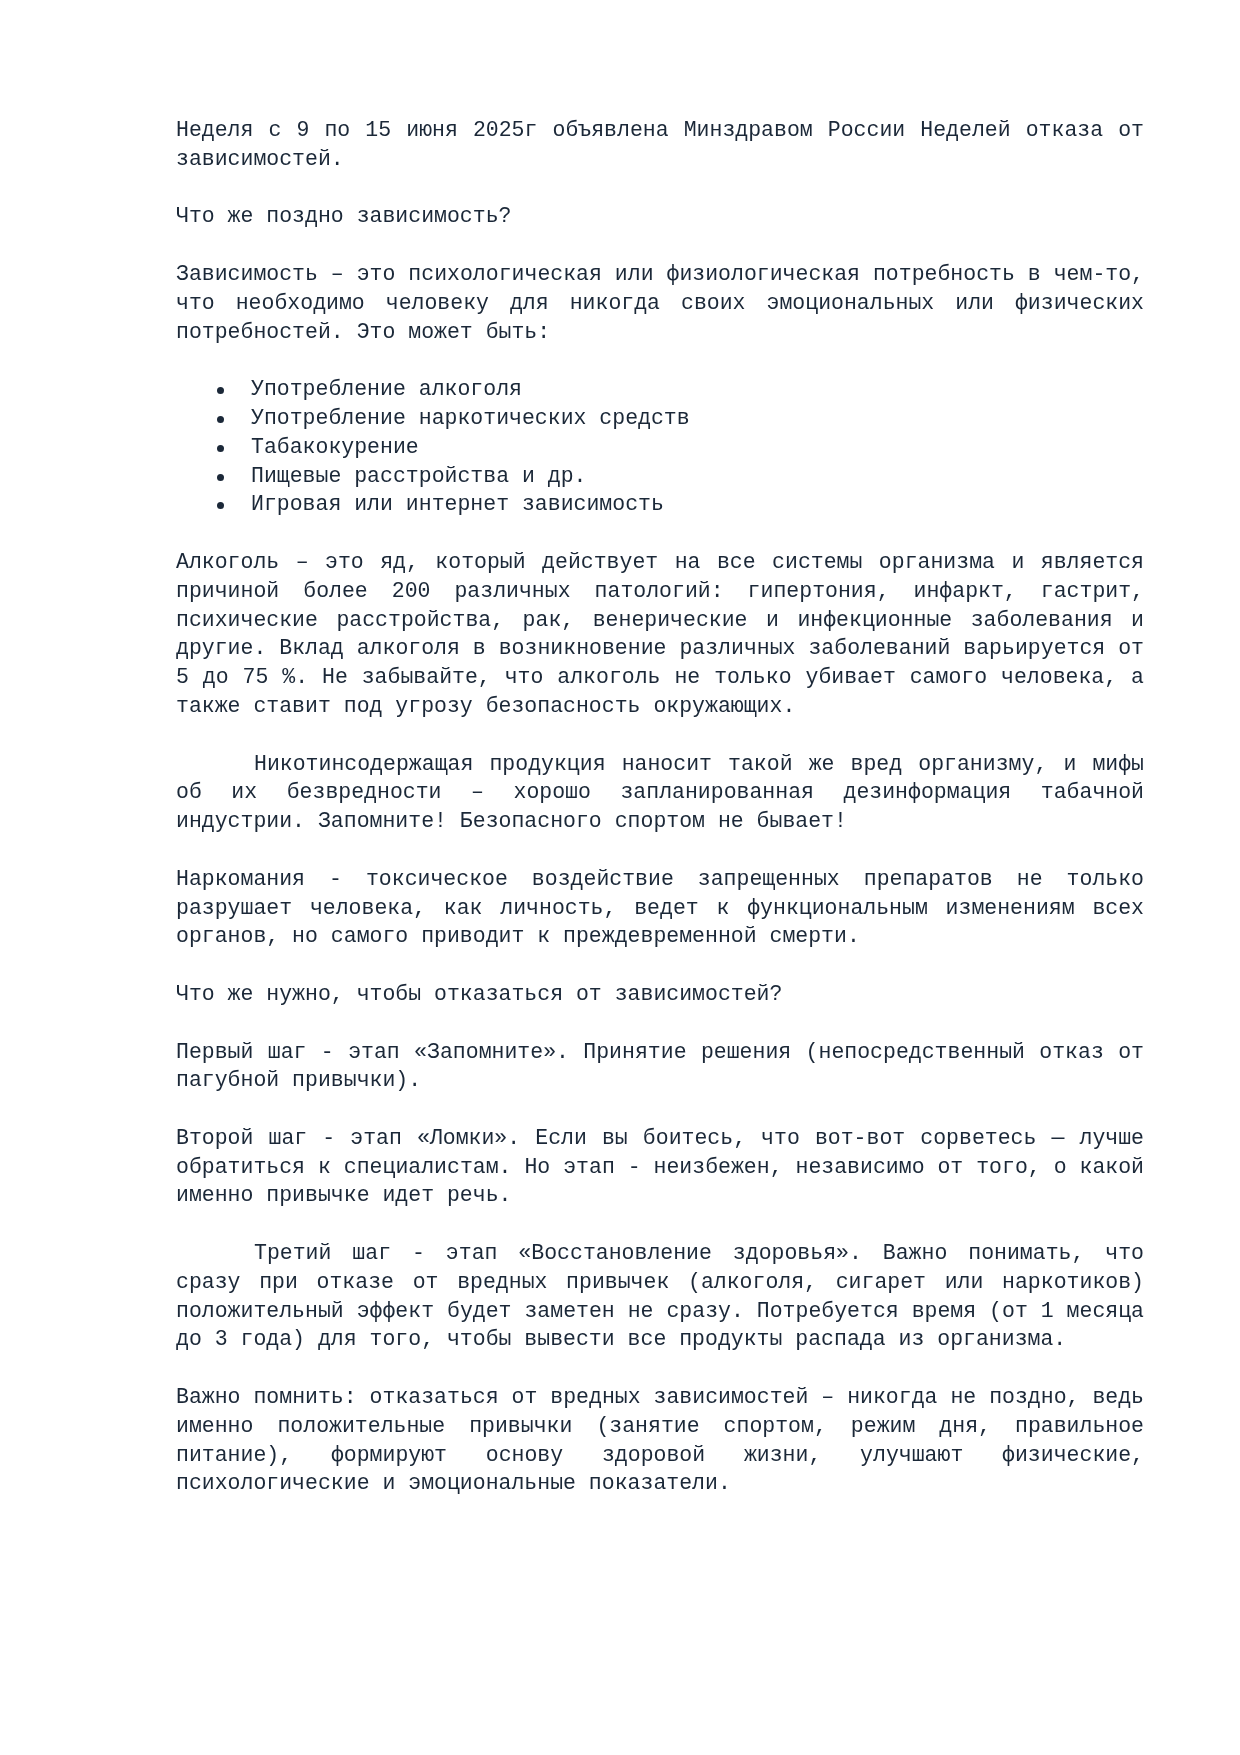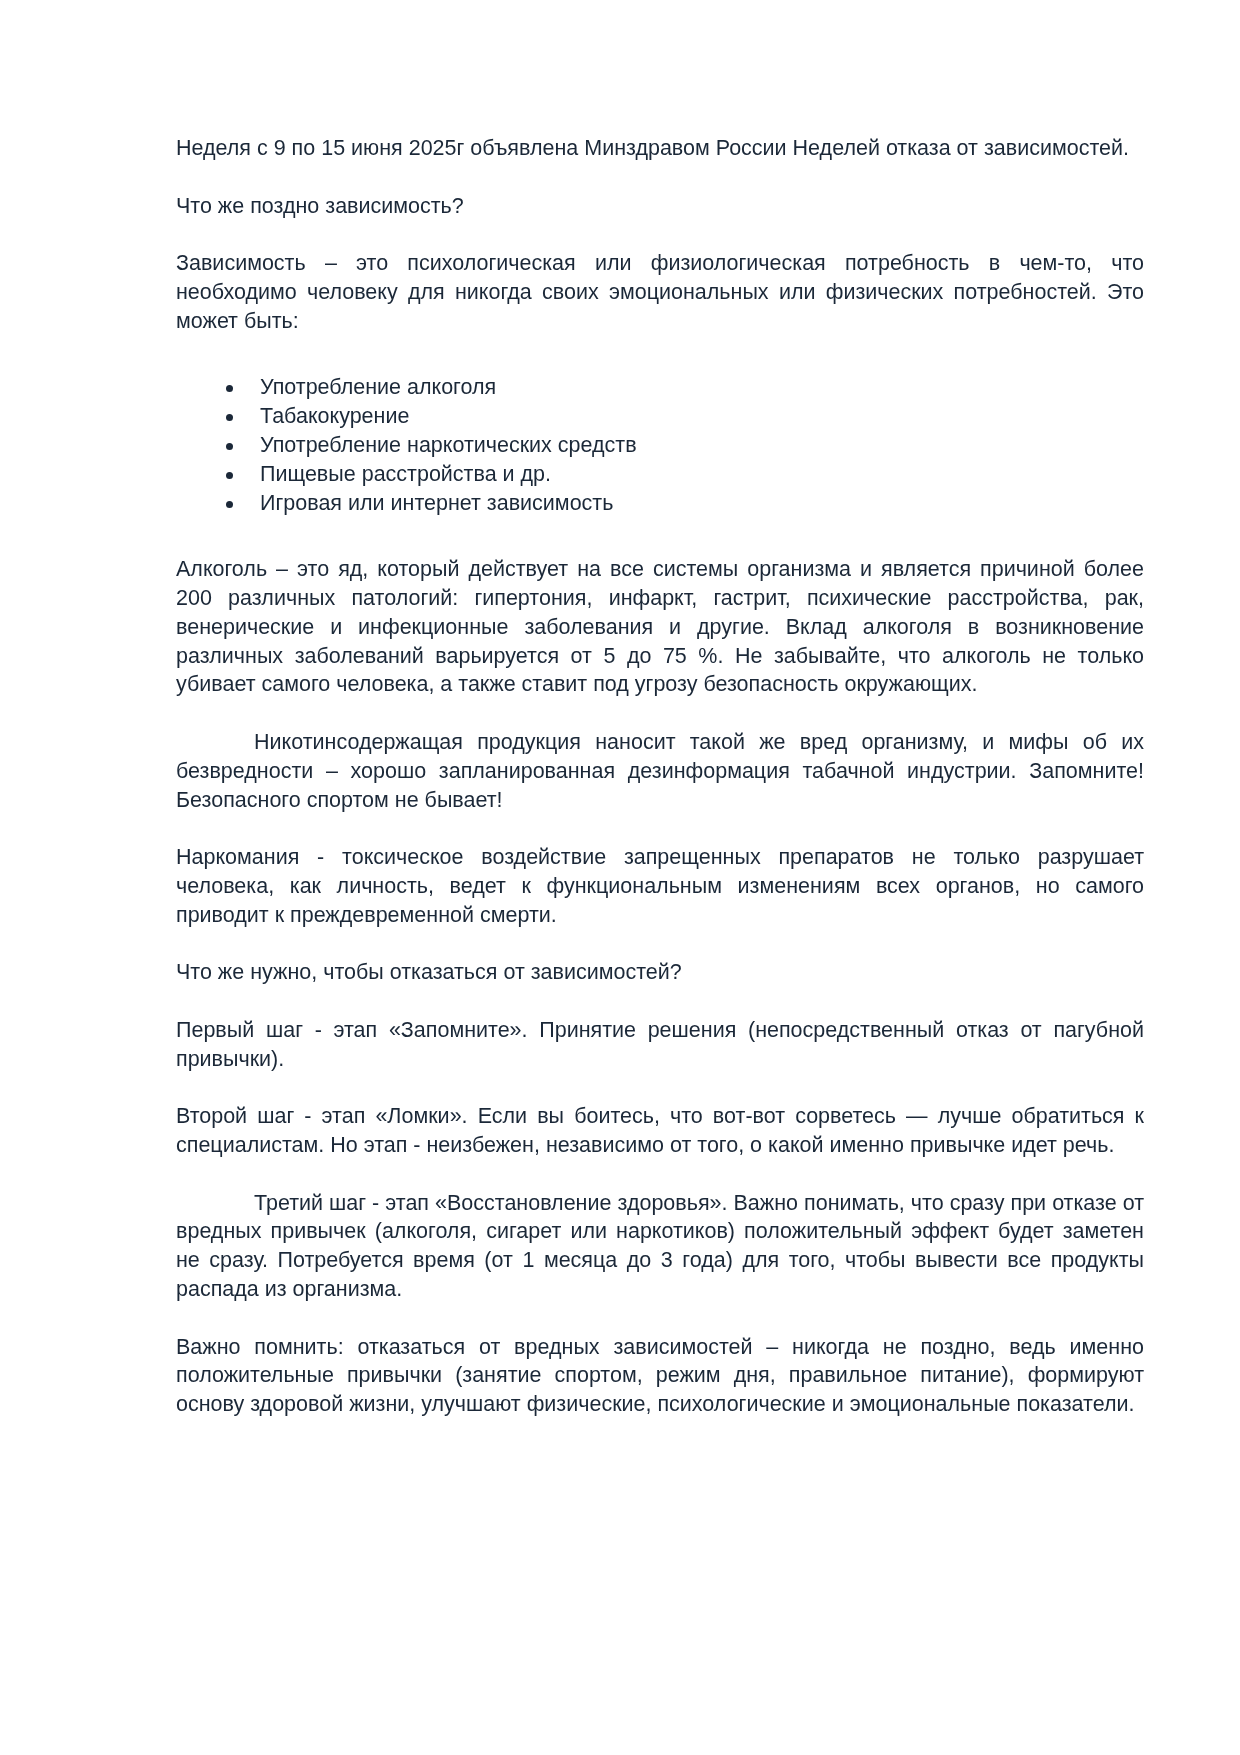--- a/index.html
+++ b/index.html
@@ -1,50 +1,50 @@
 <!DOCTYPE html>
 <html><head>
 <meta charset="utf-8">
 <style>
   html, body { margin: 0; padding: 0; background: #ffffff; }
   body { width: 1240px; height: 1755px; position: relative; overflow: hidden; }
   .page {
     position: absolute;
     left: 176px;
-    top: 134px;
+    top: 116px;
     width: 968px;
-    font-family: Liberation Sans, sans-serif;
+    font-family: Liberation Mono, monospace;
     font-size: 21.5px;
     line-height: 28.8px;
     color: #1b2838;
   }
   .p { margin: 0; text-align: justify; text-align-last: left; }
   .gap { height: 28.8px; }
   .indent { text-indent: 78px; }
-  ul.bullets { list-style: none; margin: 9px; padding: 0; }
+  ul.bullets { list-style: none; margin: 0; padding: 0; }
   ul.bullets li { position: relative; padding-left: 75px; }
   ul.bullets li .dot {
     position: absolute; left: 41px; top: 12px;
     width: 7px; height: 7px; border-radius: 50%; background: #1b2838;
   }
 </style>
 </head>
 <body>
 
 <div class="page">
   <p class="p">Неделя с 9 по 15 июня 2025г объявлена Минздравом России Неделей отказа от зависимостей.</p>
   <div class="gap"></div>
   <p class="p">Что же поздно зависимость?</p>
   <div class="gap"></div>
   <p class="p">Зависимость – это психологическая или физиологическая потребность в чем-то, что необходимо человеку для никогда своих эмоциональных или физических потребностей. Это может быть:</p>
   <div class="gap"></div>
   <ul class="bullets">
     <li><span class="dot"></span><span>Употребление алкоголя</span></li>
+    <li><span class="dot"></span><span>Употребление наркотических средств</span></li>
     <li><span class="dot"></span><span>Табакокурение</span></li>
-    <li><span class="dot"></span><span>Употребление наркотических средств</span></li>
     <li><span class="dot"></span><span>Пищевые расстройства и др.</span></li>
     <li><span class="dot"></span><span>Игровая или интернет зависимость</span></li>
   </ul>
   <div class="gap"></div>
   <p class="p">Алкоголь – это яд, который действует на все системы организма и  является причиной более 200 различных патологий: гипертония, инфаркт, гастрит, психические расстройства, рак, венерические и инфекционные заболевания и другие. Вклад алкоголя в возникновение различных заболеваний варьируется от 5 до 75 %. Не забывайте, что алкоголь не только убивает самого человека, а  также ставит под угрозу безопасность окружающих.</p>
   <div class="gap"></div>
   <p class="p indent">Никотинсодержащая продукция наносит такой же вред организму, и мифы об их безвредности – хорошо запланированная дезинформация табачной индустрии. Запомните! Безопасного спортом не бывает!</p>
   <div class="gap"></div>
   <p class="p">Наркомания - токсическое воздействие запрещенных препаратов не только разрушает человека, как личность, ведет к функциональным изменениям всех органов, но самого приводит к преждевременной смерти.</p>
   <div class="gap"></div>

